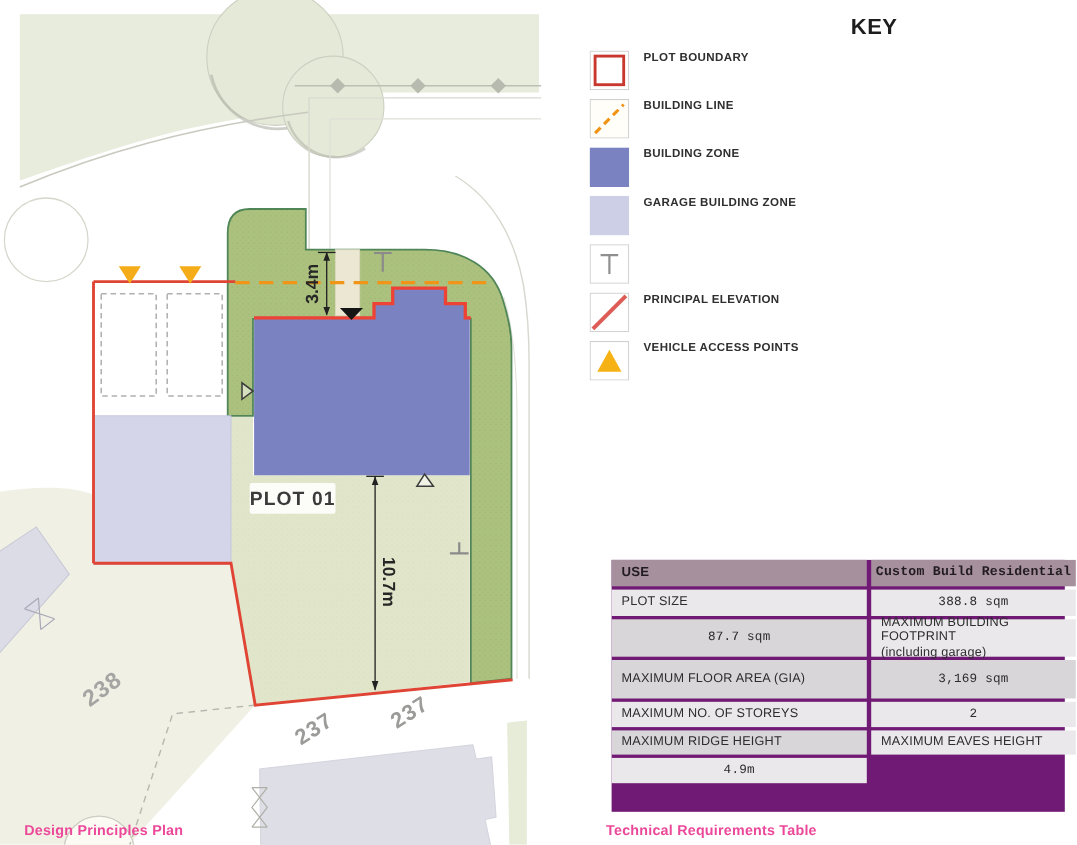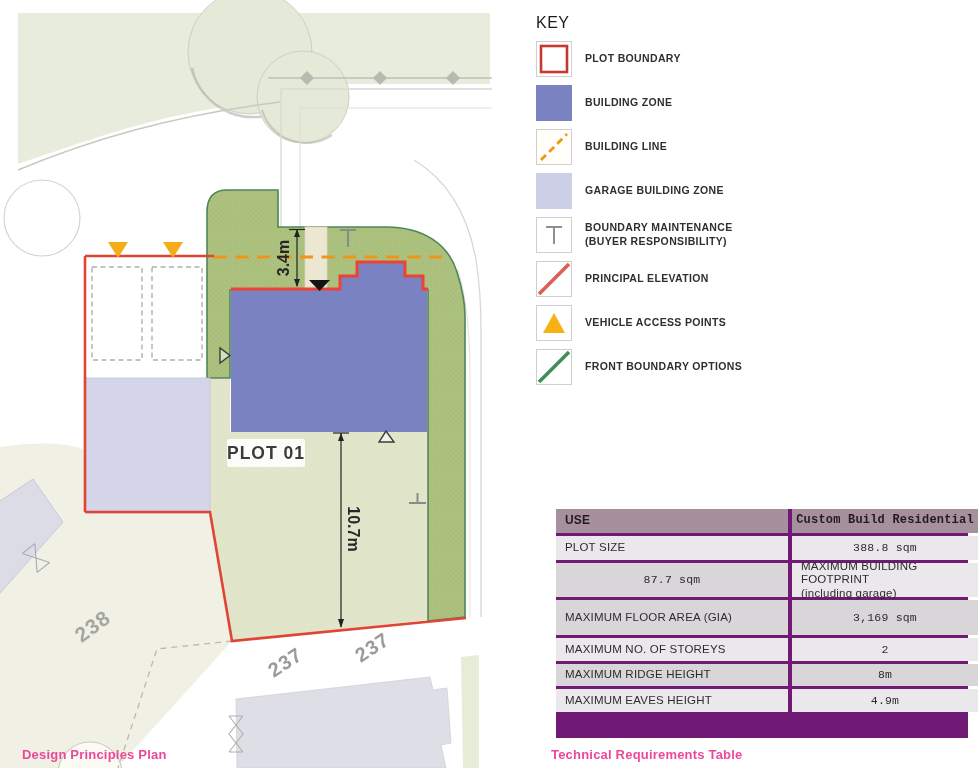--- a/index.html
+++ b/index.html
@@ -1,22 +1,22 @@
 <!DOCTYPE html>
 <html><head>
 <meta charset="utf-8">
 <style>
   html,body{margin:0;padding:0;}
   body{width:979px;height:768px;position:relative;background:#ffffff;overflow:hidden;
        font-family:"Liberation Sans","DejaVu Sans",sans-serif;-webkit-font-smoothing:antialiased;}
   .plan-wrap{position:absolute;left:0;top:0;width:520px;height:768px;}
   
   .key{position:absolute;left:536px;top:14px;width:280px;}
-  .key-title{font-size:16px;font-weight:400;letter-spacing:.5px;color:#1d1d1d;margin-bottom:9px;}
-  .key-item{display:flex;align-items:center;margin-bottom:8px;height:36px;}
+  .key-title{font-size:20px;font-weight:700;letter-spacing:.5px;color:#1d1d1d;margin-bottom:9px;text-align:right;}
+  .key-item{display:flex;align-items:flex-start;margin-bottom:8px;height:36px;}
   .key-swatch{width:36px;height:36px;flex:0 0 36px;}
   .key-label{margin-left:13px;font-size:10.5px;font-weight:700;letter-spacing:.35px;
              color:#2f2f2f;line-height:1.3;white-space:pre-line;}
   
   .tbl{position:absolute;left:556px;top:509px;width:412px;display:grid;
        grid-template-columns:232px 186px;grid-template-rows:24px 24px 34px 35px 23px 22px 23px 23px;
        gap:3px 4px;background:#701a75;}
   .cell{display:flex;align-items:center;font-size:11.5px;color:#2d2d2d;letter-spacing:.2px;
         line-height:1.15;white-space:pre-line;}
   .cell.left{padding-left:9px;}
@@ -146,72 +146,63 @@
   <div class="key-item">
     <svg class="key-swatch" viewBox="0 0 36 36">
       <rect x="0.5" y="0.5" width="35" height="35" fill="#ffffff" stroke="#cfcfcf"></rect>
       <rect x="5" y="5" width="26" height="26" fill="#ffffff" stroke="#c8382e" stroke-width="2.6"></rect>
     </svg>
     <div class="key-label">PLOT BOUNDARY</div>
   </div>
 
   <div class="key-item">
     <svg class="key-swatch" viewBox="0 0 36 36">
-      <rect x="0" y="0" width="36" height="36" fill="#7a82c1"></rect>
-    </svg>
-    <div class="key-label">BUILDING ZONE</div>
-  </div>
-
-  <div class="key-item">
-    <svg class="key-swatch" viewBox="0 0 36 36">
       <rect x="0.5" y="0.5" width="35" height="35" fill="#fffef9" stroke="#cfcfcf"></rect>
       <line x1="5" y1="31" x2="31" y2="5" stroke="#ef9415" stroke-width="2.8" stroke-dasharray="7 4.5"></line>
     </svg>
     <div class="key-label">BUILDING LINE</div>
   </div>
 
   <div class="key-item">
     <svg class="key-swatch" viewBox="0 0 36 36">
+      <rect x="0" y="0" width="36" height="36" fill="#7a82c1"></rect>
+    </svg>
+    <div class="key-label">BUILDING ZONE</div>
+  </div>
+
+  <div class="key-item">
+    <svg class="key-swatch" viewBox="0 0 36 36">
       <rect x="0" y="0" width="36" height="36" fill="#cdcfe6"></rect>
     </svg>
     <div class="key-label">GARAGE BUILDING ZONE</div>
   </div>
 
   <div class="key-item">
     <svg class="key-swatch" viewBox="0 0 36 36">
       <rect x="0.5" y="0.5" width="35" height="35" fill="#ffffff" stroke="#cfcfcf"></rect>
       <path d="M10,10 H26 M18,10 V27" stroke="#8f8f8f" stroke-width="2" fill="none"></path>
     </svg>
-    <div class="key-label">BOUNDARY MAINTENANCE
-(BUYER RESPONSIBILITY)</div>
   </div>
 
   <div class="key-item">
     <svg class="key-swatch" viewBox="0 0 36 36">
       <rect x="0.5" y="0.5" width="35" height="35" fill="#ffffff" stroke="#cfcfcf"></rect>
       <line x1="3" y1="33" x2="33" y2="3" stroke="#dd5c55" stroke-width="3.6"></line>
     </svg>
     <div class="key-label">PRINCIPAL ELEVATION</div>
   </div>
 
   <div class="key-item">
     <svg class="key-swatch" viewBox="0 0 36 36">
       <rect x="0.5" y="0.5" width="35" height="35" fill="#ffffff" stroke="#cfcfcf"></rect>
       <path d="M18,8 L29,28 L7,28 Z" fill="#f6b215"></path>
     </svg>
     <div class="key-label">VEHICLE ACCESS POINTS</div>
   </div>
 
-  <div class="key-item">
-    <svg class="key-swatch" viewBox="0 0 36 36">
-      <rect x="0.5" y="0.5" width="35" height="35" fill="#ffffff" stroke="#cfcfcf"></rect>
-      <line x1="3" y1="33" x2="33" y2="3" stroke="#3f8d53" stroke-width="3.6"></line>
-    </svg>
-    <div class="key-label">FRONT BOUNDARY OPTIONS</div>
-  </div>
 </div>
 
 <div class="tbl">
   <div class="cell left hdr">USE</div>
   <div class="cell val  hdr">Custom Build Residential</div>
 
   <div class="cell left row-a">PLOT SIZE</div>
   <div class="cell val  row-a">388.8 sqm</div>
 
   <div class="cell val  row-b">87.7 sqm</div>
@@ -219,20 +210,19 @@
   <div class="cell left row-a">MAXIMUM BUILDING FOOTPRINT
 (including garage)</div>
 
   <div class="cell left row-b">MAXIMUM FLOOR AREA (GIA)</div>
   <div class="cell val  row-b">3,169 sqm</div>
 
   <div class="cell left row-a">MAXIMUM NO. OF STOREYS</div>
   <div class="cell val  row-a">2</div>
 
   <div class="cell left row-b">MAXIMUM RIDGE HEIGHT</div>
-  <div class="cell val  row-b">8m</div>
 
   <div class="cell left row-a">MAXIMUM EAVES HEIGHT</div>
   <div class="cell val  row-a">4.9m</div>
 </div>
 
 <div class="caption" id="cap-plan">Design Principles Plan</div>
 <div class="caption" id="cap-table">Technical Requirements Table</div>
 
 </body></html>

